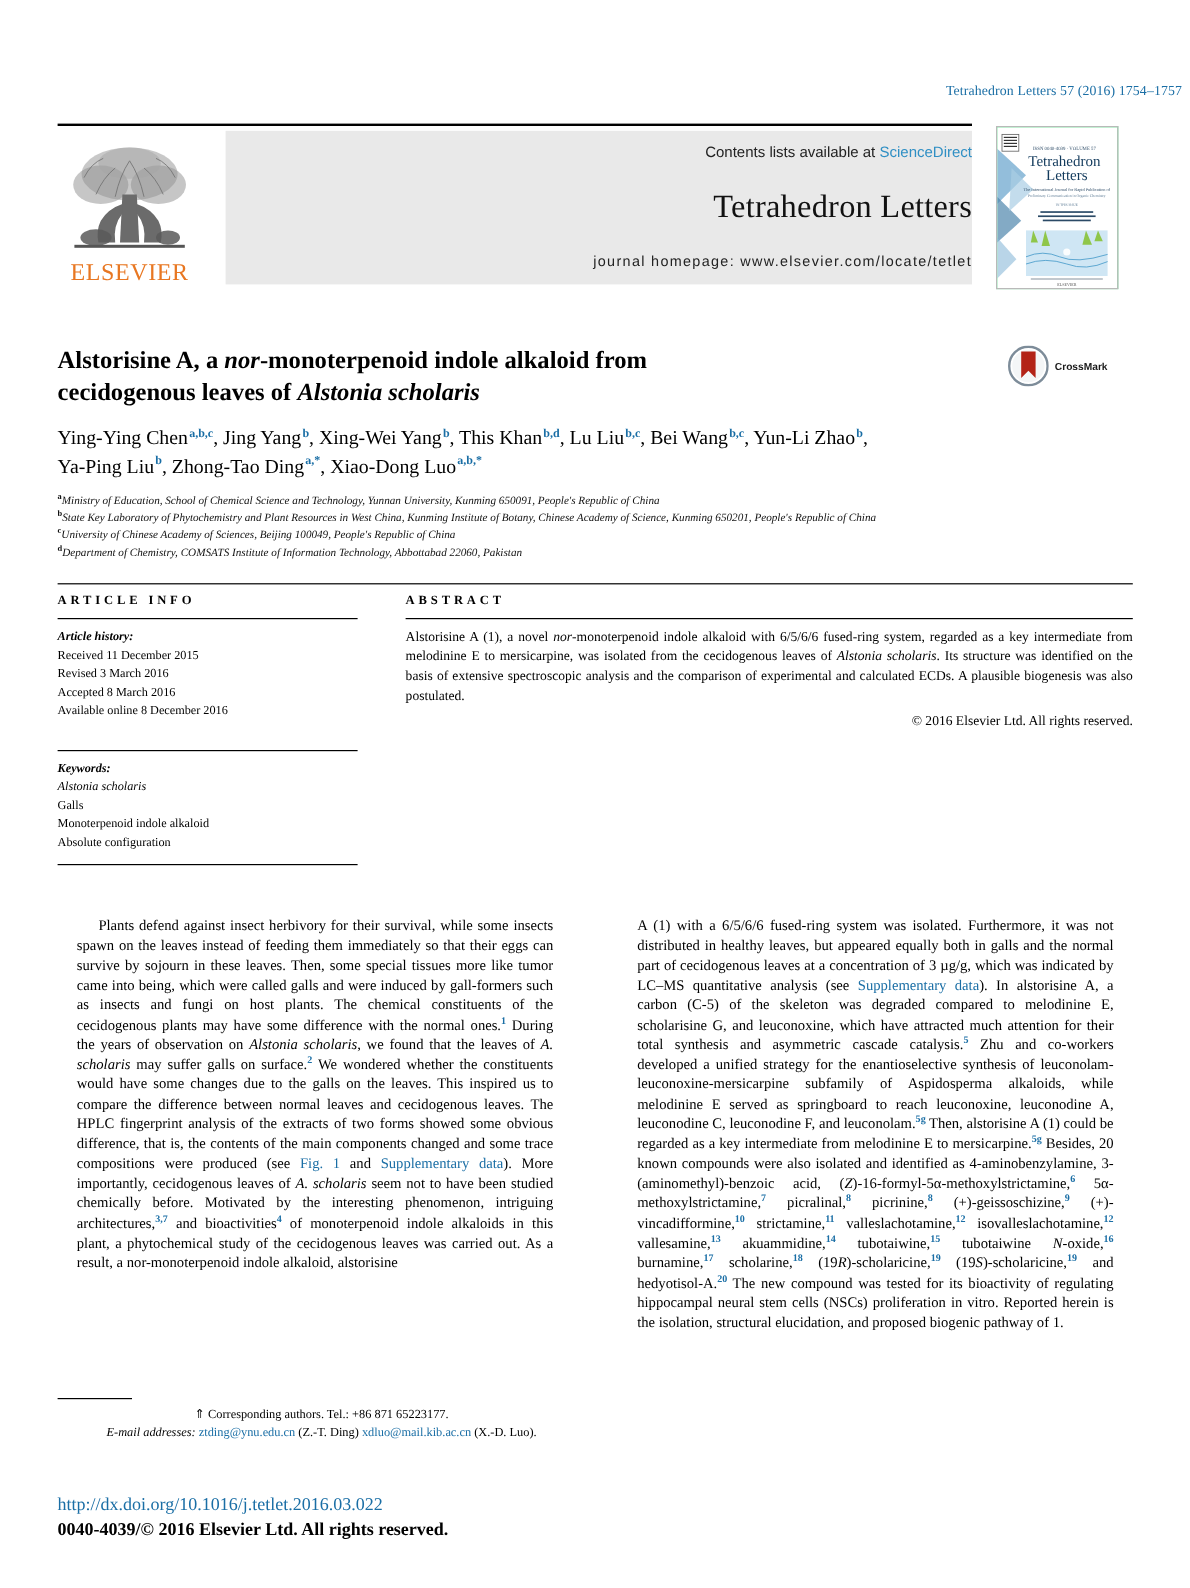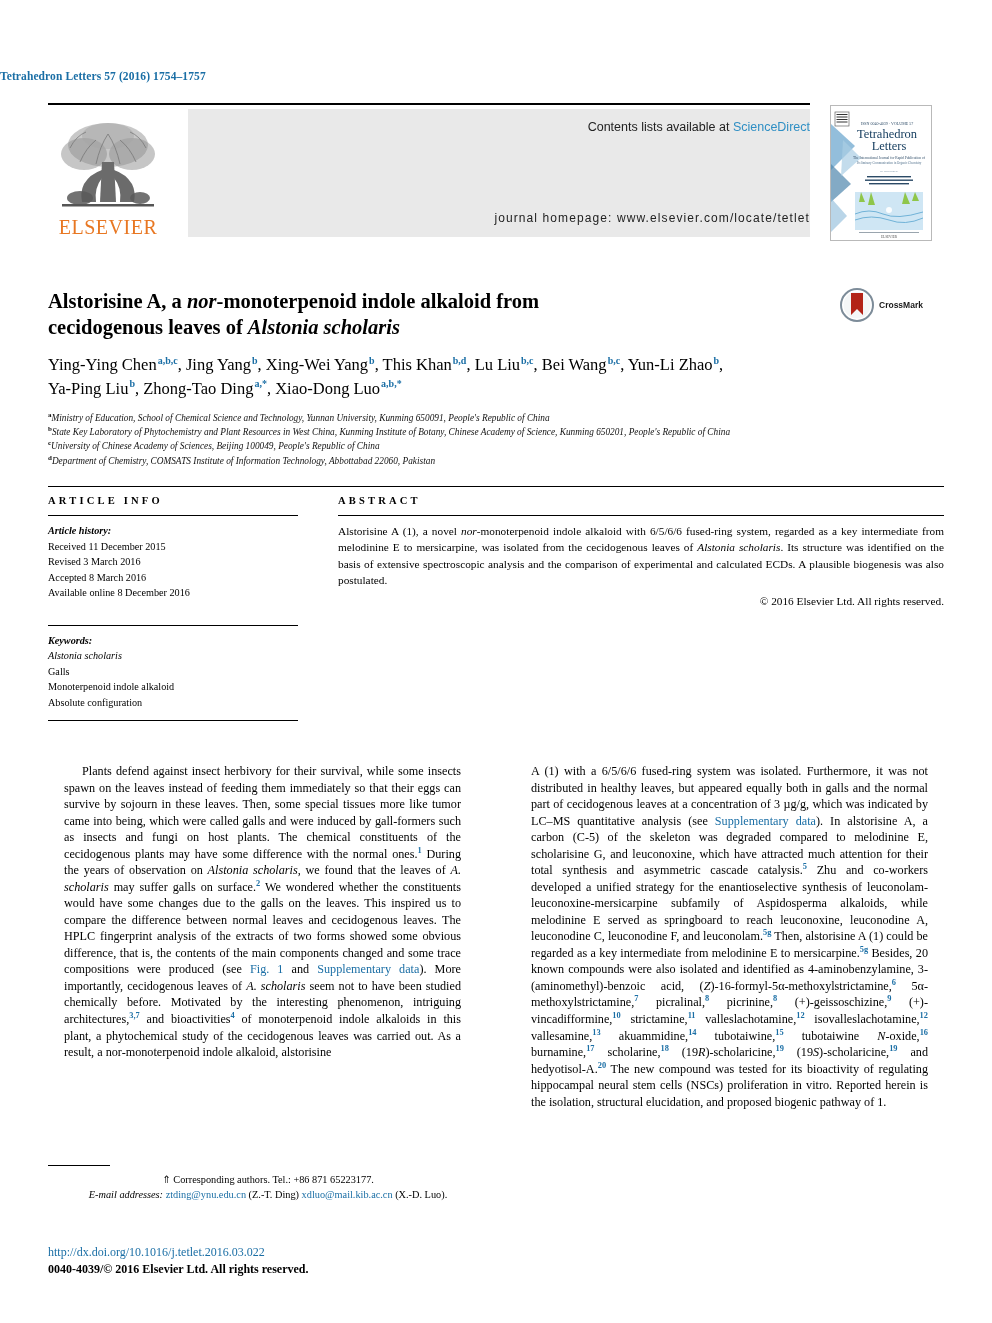--- a/index.html
+++ b/index.html
@@ -21,23 +21,23 @@
     width: 992px;
     height: 1323px;
     background: #fff;
   }
 
   
   .runhead {
     position: absolute;
     left: 0; top: 70px;
     width: 985px;
-    text-align: left;
+    text-align: right;
     font-size: 11.5px;
-    font-weight: bold;
+    font-weight: normal;
     color: #1a6ea5;
     letter-spacing: 0.1px;
   }
 
   
   .masthead {
     position: absolute;
     left: 48px; top: 103px;
     width: 896px;
     height: 136px;
@@ -295,21 +295,21 @@
   }
   .footnote .it { font-style: italic; }
   .footnote .lnk { color: #1a6ea5; }
   .fn-line { text-indent: 10px; text-align: center; }
 
   .imprint {
     position: absolute;
     left: 48px; top: 1244px;
     width: 430px;
     font-family: "Liberation Serif", serif;
-    font-size: 12px;
+    font-size: 15px;
     line-height: 1.4;
   }
   .imprint .doi { color: #1a6ea5; }
   .imprint .issn { font-weight: bold; }
 </style>
 </head>
 <body>
 
 <div class="page">
 
@@ -345,20 +345,21 @@
         </g>
         <rect x="6" y="86" width="92" height="2.5" fill="#555"></rect>
       </svg>
       <div class="elsevier-word">ELSEVIER</div>
     </div>
 
     <div class="journal-band">
       <div class="contents-line">
         <span>Contents lists available at </span><span class="sd">ScienceDirect</span>
       </div>
+      <div class="journal-title">Tetrahedron Letters</div>
       <div class="homepage-line">journal homepage: www.elsevier.com/locate/tetlet</div>
     </div>
 
     <div class="cover-thumb">
       <svg viewBox="0 0 100 134" width="100" height="134">
         <rect x="0" y="0" width="100" height="134" fill="#ffffff"></rect>
         <polygon points="0,18 24,40 0,64" fill="#6fa8cf" opacity="0.75"></polygon>
         <polygon points="0,58 20,78 0,96" fill="#4e86ad" opacity="0.7"></polygon>
         <polygon points="12,34 30,52 10,70" fill="#a9cde4" opacity="0.7"></polygon>
         <polygon points="0,92 16,110 0,126" fill="#8ab9d8" opacity="0.6"></polygon>

